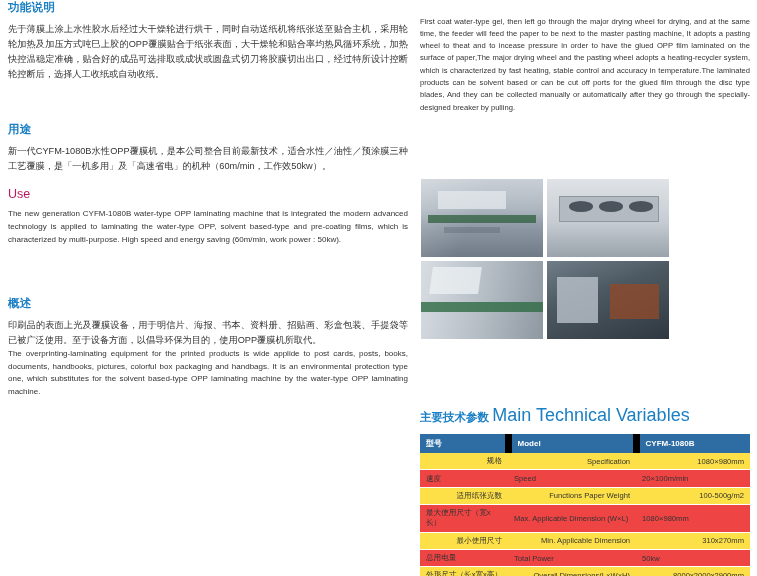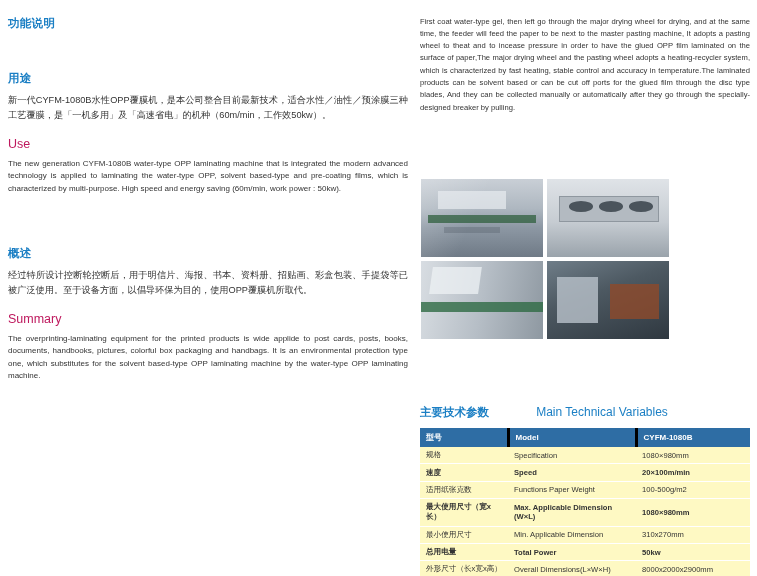--- a/index.html
+++ b/index.html
@@ -16,21 +16,21 @@
     overflow: hidden;
   }
   .page {
     position: relative;
     width: 757px;
     height: 576px;
   }
   .col-left {
     position: absolute;
     left: 8px;
-    top: 16px;
+    top: 0;
     width: 400px;
   }
   .col-right {
     position: absolute;
     left: 420px;
     top: 8px;
     width: 330px;
   }
   .sec-title-cn {
     color: #1b7fc4;
@@ -162,69 +162,69 @@
     left: 420px;
     top: 405px;
     width: 330px;
   }
   .tbl-title {
     color: #1b7fc4;
     font-size: 11.5px;
     font-weight: bold;
     margin: 0 0 8px 0;
   }
-  .tbl-title .en { font-weight: normal; font-size: 12px; margin-left: 44px; }
+  .tbl-title .en { font-weight: normal; font-size: 18px; }
   table.spec {
     border-collapse: collapse;
     width: 330px;
     font-size: 7.6px;
   }
   table.spec th {
     background: #2e6da4;
     color: #ffffff;
     text-align: left;
     padding: 4px 6px;
     font-weight: bold;
     font-size: 8px;
-    border-right: 3px solid #000000;
+    border-right: 7px solid #000000;
   }
   table.spec th:last-child { border-right: none; margin-left: 26px; }
   table.spec td {
     padding: 3.2px 6px;
     color: #333333;
     border-bottom: 1px solid #ffffff;
   }
-  table.spec tr.odd td { background: #fef9c3; }
-  table.spec tr.even td { background: #fef9c3; font-weight: bold; }
+  table.spec tr.odd td { background: #fde047; text-align: right; }
+  table.spec tr.even td { background: #ef4444; }
   table.spec td.c1 { width: 92px; }
   table.spec td.c2 { width: 128px; }
   table.spec td.c3 { width: 110px; }
 </style>
 </head>
 <body>
 
 <div class="page">
 
   <div class="col-left">
 
     <div class="block">
       <h2 class="sec-title-cn">功能说明</h2>
+      <p class="body-cn">先于薄膜上涂上水性胶水后经过大干燥轮进行烘干，同时自动送纸机将纸张送至贴合主机，采用轮轮加热及加压方式吨巳上胶的OPP覆膜贴合于纸张表面，大干燥轮和贴合率均热风循环系统，加热快控温稳定准确，贴合好的成品可选排取或成状或圆盘式切刀将胶膜切出出口，经过特所设计控断轮控断后，选择人工收纸或自动收纸。</p>
     </div>
 
     <div class="block" style="margin-top:40px;">
       <h2 class="sec-title-cn">用途</h2>
       <p class="body-cn">新一代CYFM-1080B水性OPP覆膜机，是本公司整合目前最新技术，适合水性／油性／预涂膜三种工艺覆膜，是「一机多用」及「高速省电」的机种（60m/min，工作效50kw）。</p>
       <h2 class="sec-title-en" style="margin-top:14px;">Use</h2>
       <p class="body-en">The new generation CYFM-1080B water-type OPP laminating machine that is integrated the modern advanced technology is applied to laminating the water-type OPP, solvent based-type and pre-coating films, which is characterized by multi-purpose. High speed and energy saving (60m/min, work power : 50kw).</p>
     </div>
 
     <div class="block" style="margin-top:50px;">
       <h2 class="sec-title-cn">概述</h2>
-      <p class="body-cn">经过特所设计控断轮控断后，用于明信片、海报、书本、资料册、招贴画、彩盒包装、手提袋等已被广泛使用。至于设备方面，以倡导环保为目的，使用OPP覆膜机所取代。</p>
-      <h2 class="sec-title-en" style="margin-top:14px;">Summary</h2>
+      <p class="body-cn">印刷品的表面上光及覆膜设备，用于明信片、海报、书本、资料册、招贴画、彩盒包装、手提袋等已被广泛使用。至于设备方面，以倡导环保为目的，使用OPP覆膜机所取代。</p>
       <p class="body-en">The overprinting-laminating equipment for the printed products is wide applide to post cards, posts, books, documents, handbooks, pictures, colorful box packaging and handbags. It is an environmental protection type one, which substitutes for the solvent based-type OPP laminating machine by the water-type OPP laminating machine.</p>
     </div>
 
   </div>
 
   <div class="col-right">
     <p class="desc-body">First coat water-type gel, then left go through the major drying wheel for drying, and at the same time, the feeder will feed the paper to be next to the master pasting machine, It adopts a pasting wheel to theat and to incease pressure in order to have the glued OPP film laminated on the surface of paper,The major drying wheel and the pasting wheel adopts a heating-recycler system, which is characterized by fast heating, stable control and accuracy in temperature.The laminated products can be solvent based or can be cut off ports for the glued film through the disc type blades, And they can be collected manually or automatically after they go through the specially-designed breaker by pulling.</p>
   </div>
 
   <div class="photos">

